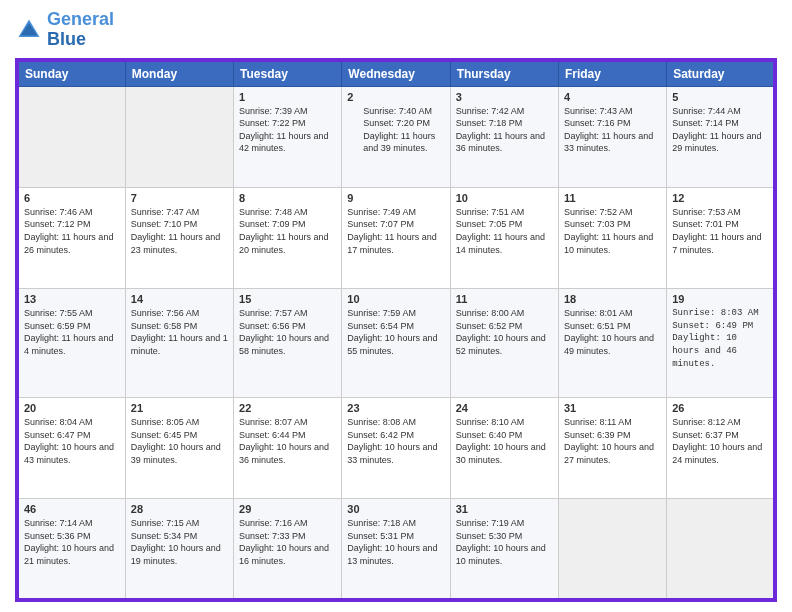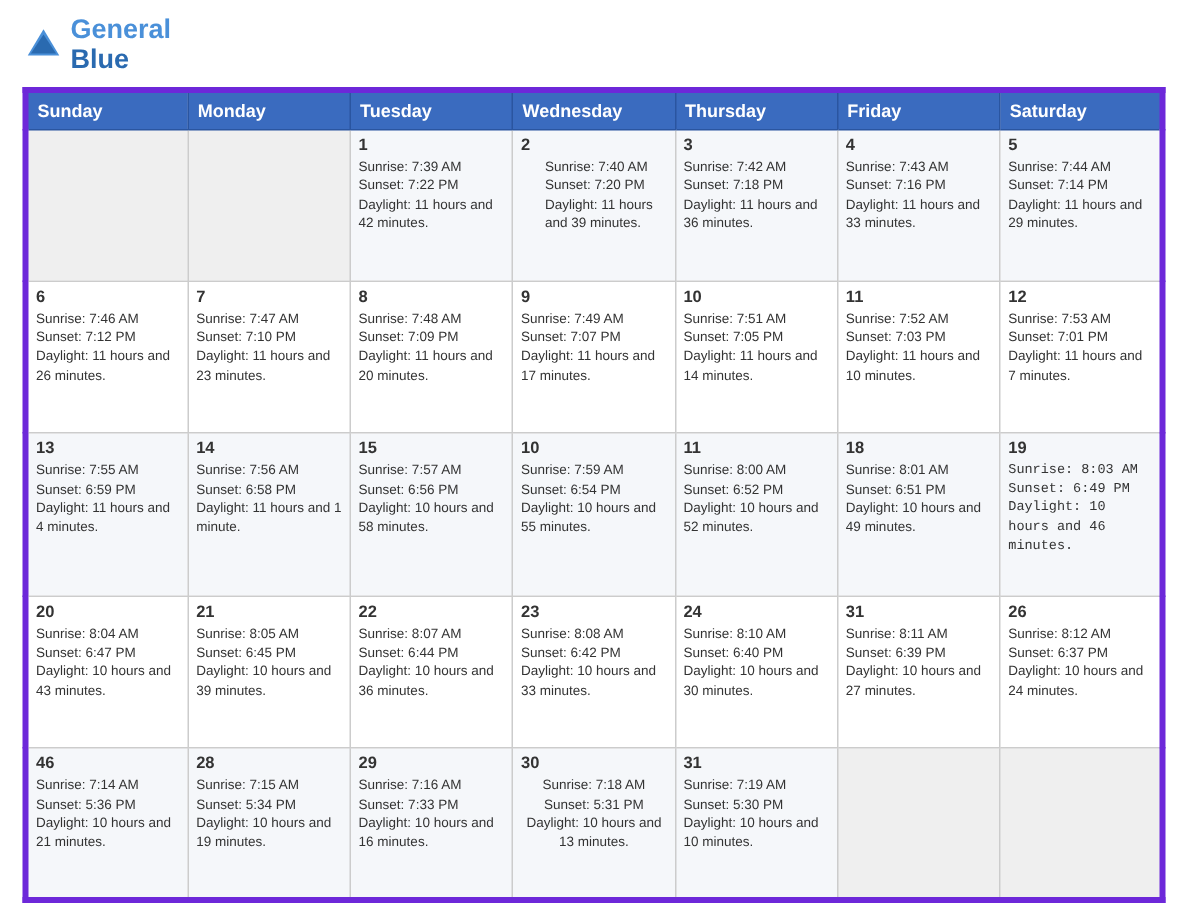--- a/index.html
+++ b/index.html
@@ -310,21 +310,21 @@
 Daylight: 10 hours and 19 minutes.</div>
           </td>
           <td>
             <span class="day-num">29</span>
             <div class="day-info" style="white-space: pre-line;">Sunrise: 7:16 AM
 Sunset: 7:33 PM
 Daylight: 10 hours and 16 minutes.</div>
           </td>
           <td>
             <span class="day-num">30</span>
-            <div class="day-info" style="white-space: pre-line; text-align: center;">Sunrise: 7:18 AM
+            <div class="day-info" style="white-space: pre-line;">Sunrise: 7:18 AM
 Sunset: 5:31 PM
 Daylight: 10 hours and 13 minutes.</div>
           </td>
           <td>
             <span class="day-num">31</span>
             <div class="day-info" style="white-space: pre-line;">Sunrise: 7:19 AM
 Sunset: 5:30 PM
 Daylight: 10 hours and 10 minutes.</div>
           </td>
           <td class="empty"></td>

